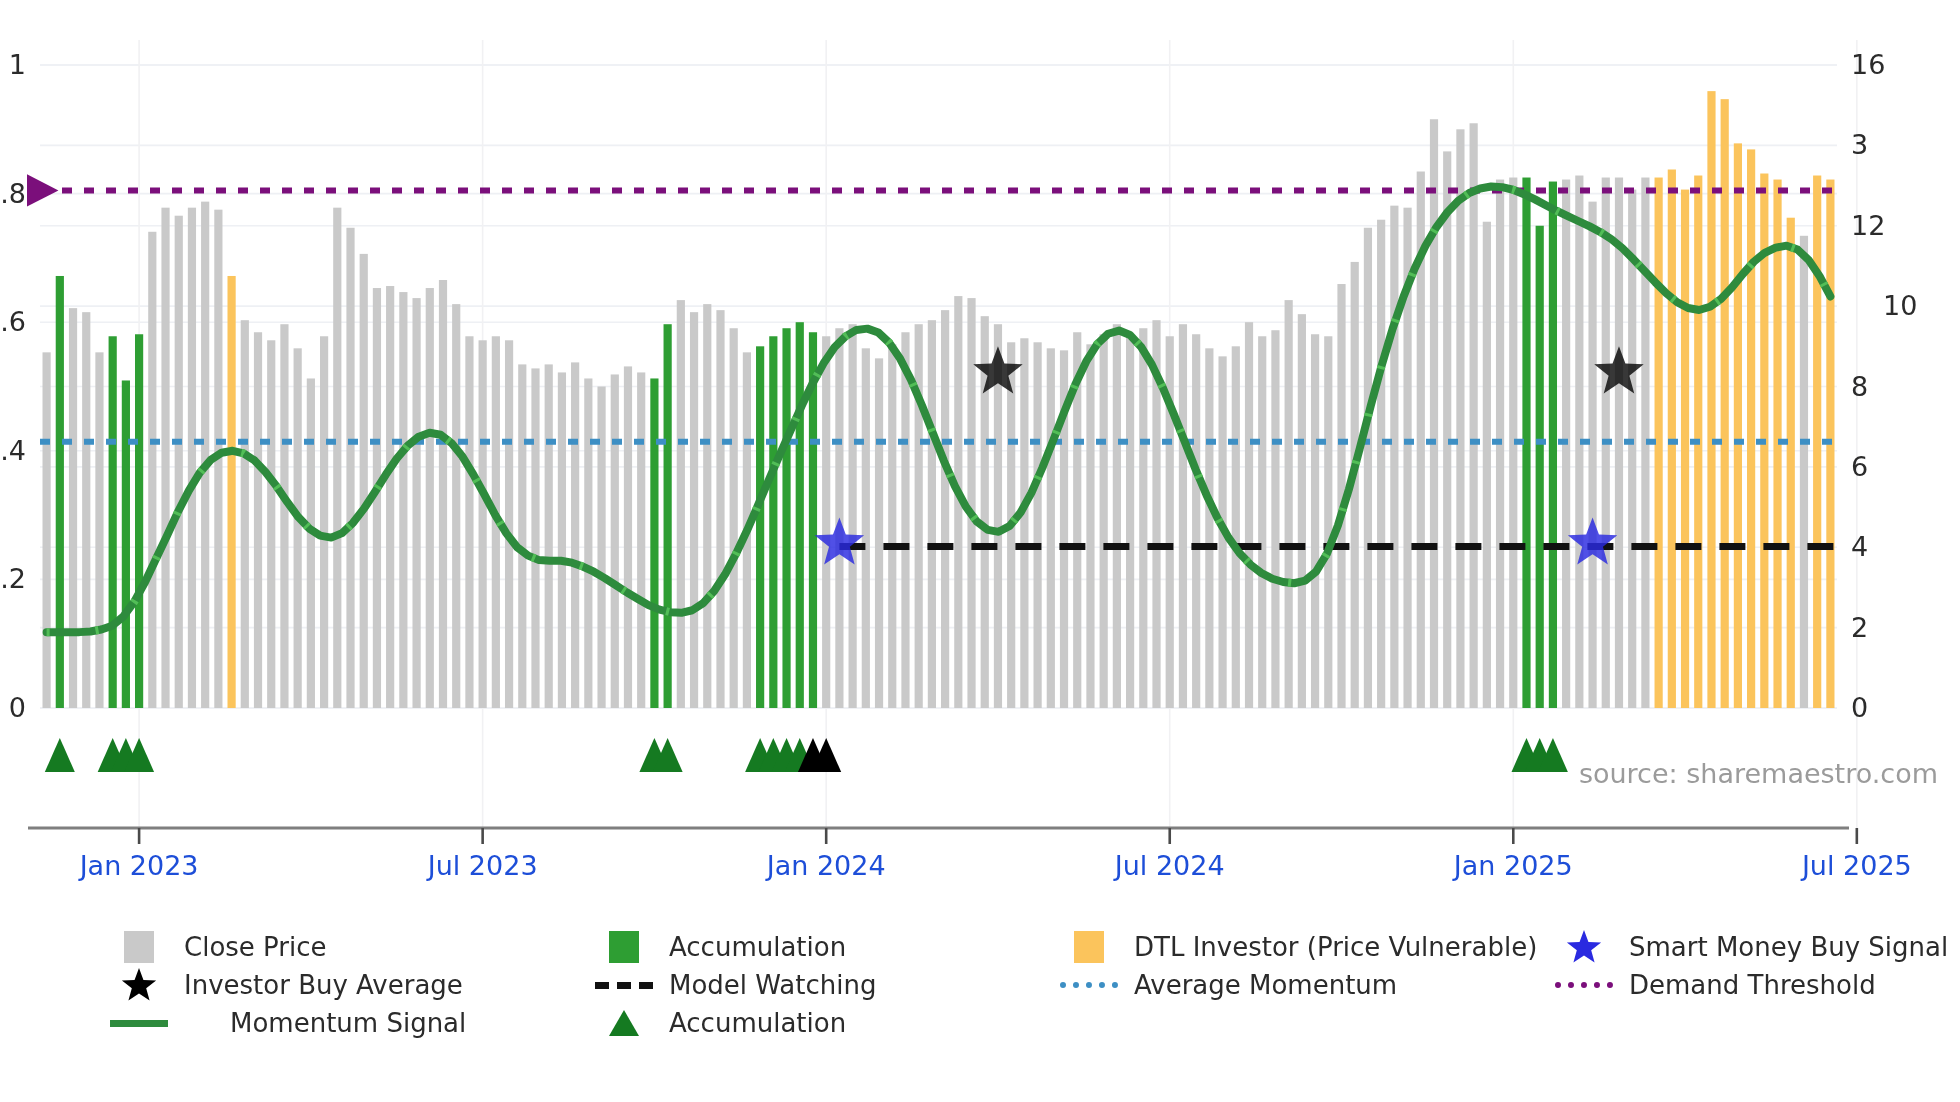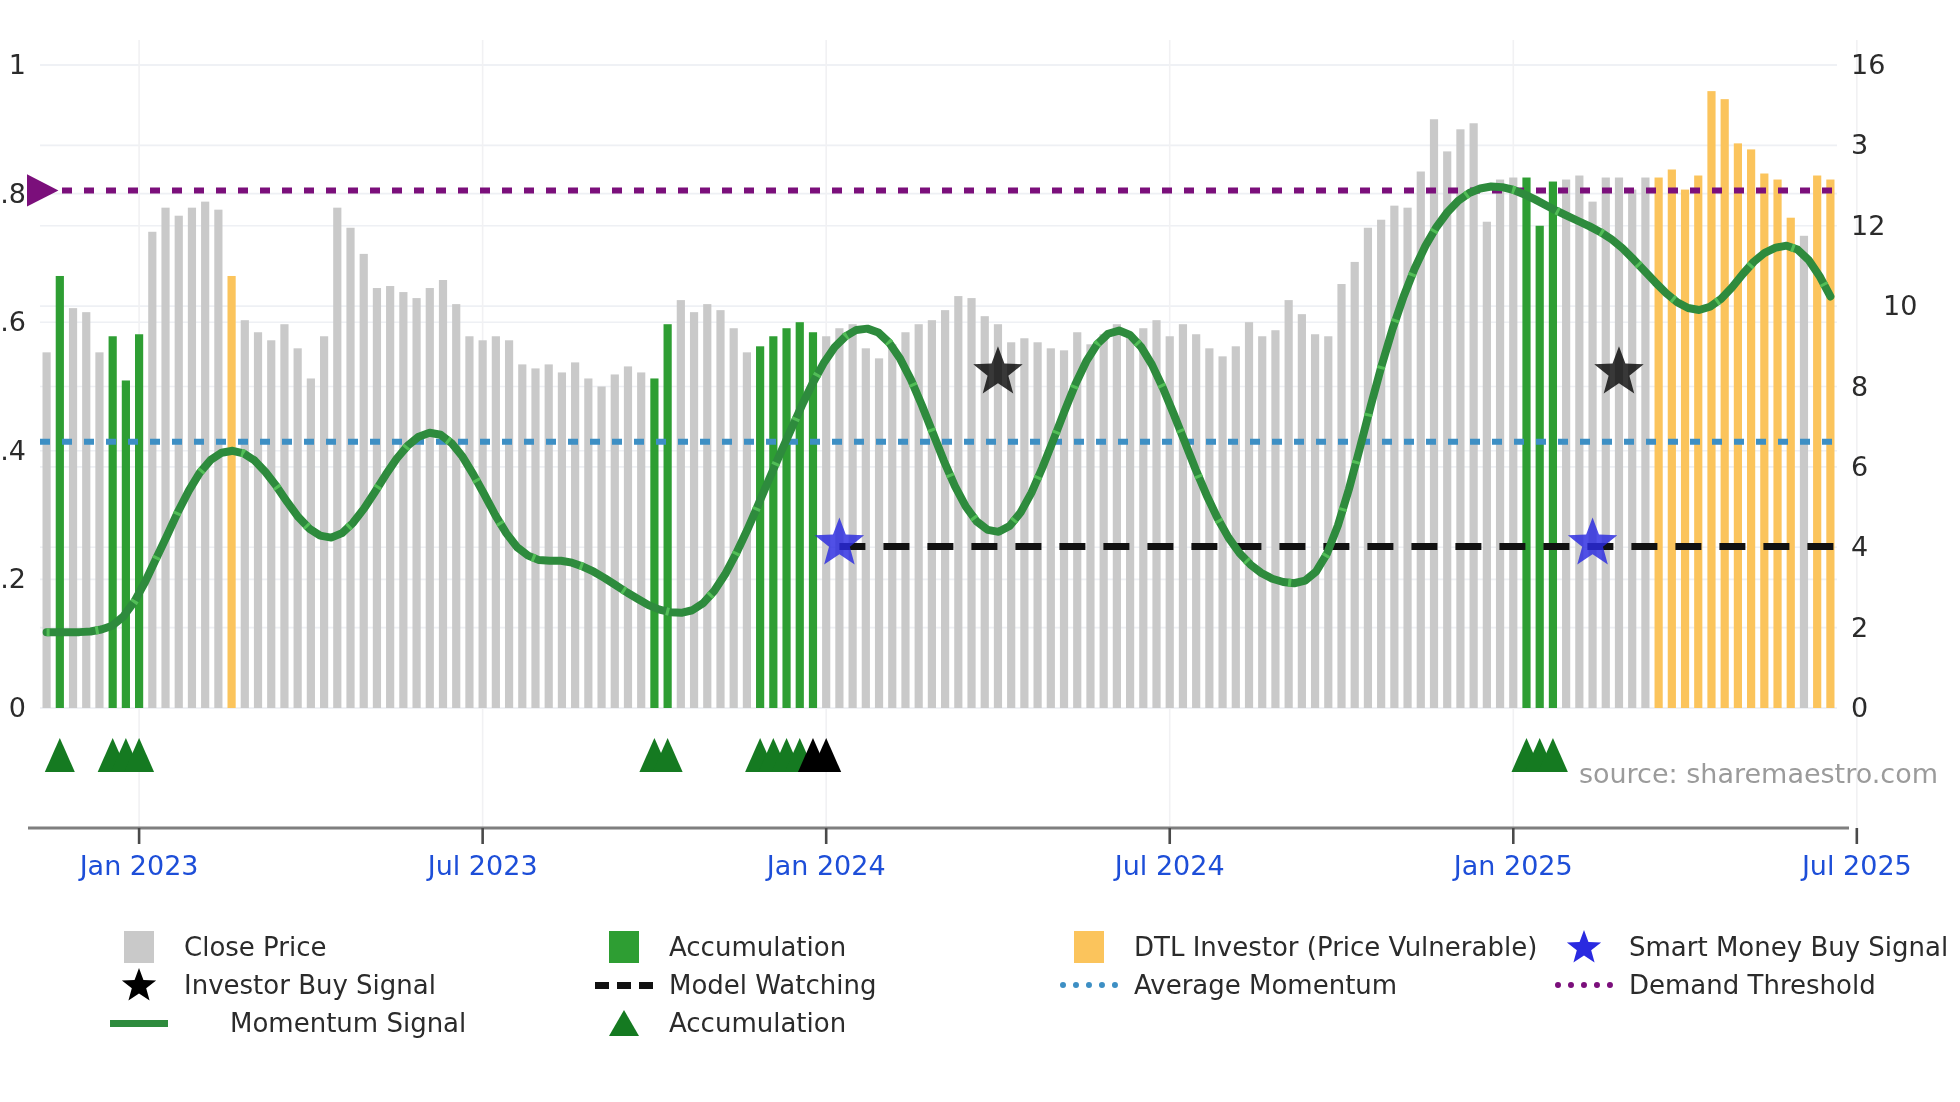--- a/index.html
+++ b/index.html
@@ -280,21 +280,21 @@
           <div class="legend-text">Smart Money Buy Signal</div>
         </div>
       </div>
       <div class="legend-row">
         <div class="legend-item" style="left: 110px;">
           <div class="swatch-box">
             <svg width="40" height="40" viewBox="0 0 40 40">
               <polygon points="20.00,3.00 24.44,14.88 37.12,15.44 27.19,23.34 30.58,35.56 20.00,28.56 9.42,35.56 12.81,23.34 2.88,15.44 15.56,14.88" fill="#000000"></polygon>
             </svg>
           </div>
-          <div class="legend-text">Investor Buy Signal</div>
+          <div class="legend-text">Investor Buy Average</div>
         </div>
         <div class="legend-item" style="left: 595px;">
           <div class="swatch-box">
             <div class="swatch-dashline" style="border-top-color: rgb(17, 17, 17);"></div>
           </div>
           <div class="legend-text">Model Watching</div>
         </div>
         <div class="legend-item" style="left: 1060px;">
           <div class="swatch-box">
             <div class="swatch-dotline" style="border-top-color: rgb(61, 143, 196);"></div>

